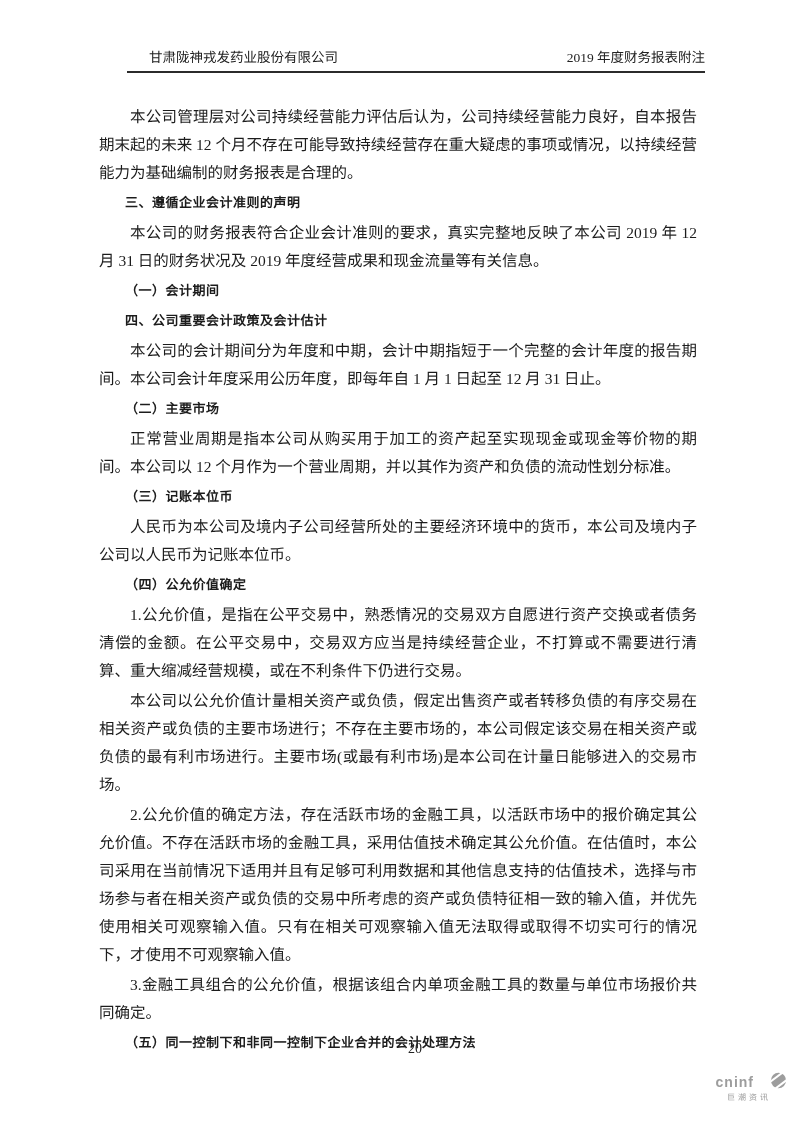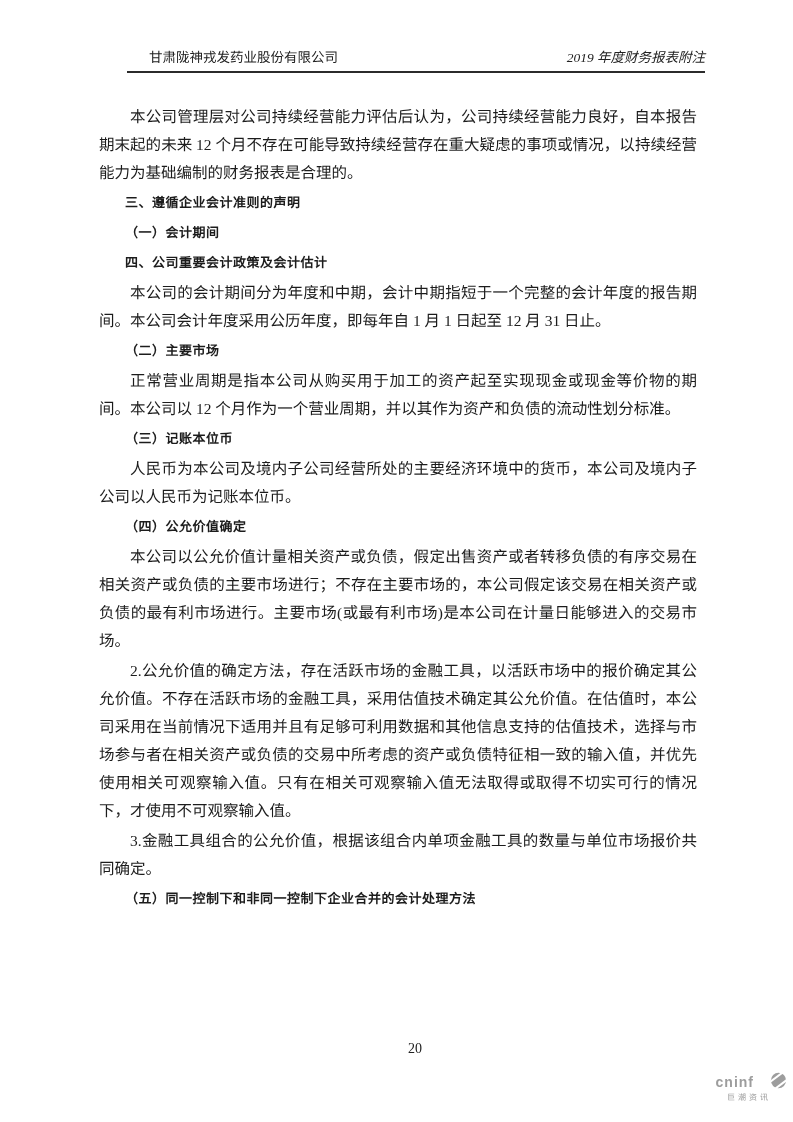--- a/index.html
+++ b/index.html
@@ -25,21 +25,21 @@
     display: flex;
     justify-content: space-between;
     align-items: flex-end;
     padding-bottom: 5px;
     border-bottom: 2px solid #2b2b2b;
     font-size: 13.5px;
     line-height: 16px;
     color: #222222;
   }
   .header .header-left  { margin-left: 22px; }
-  .header .header-right { margin-right: 0px; font-style: italic; }
+  .header .header-right { margin-right: 0px; }
   
   .content {
     position: absolute;
     top: 103px;
     left: 99px;
     width: 598px;
     font-size: 15.5px;
     line-height: 28px;
     text-align: justify;
     color: #1c1c1c;
@@ -115,28 +115,30 @@
 <div class="page">
 
   <div class="header">
     <span class="header-left">甘肃陇神戎发药业股份有限公司</span>
     <span class="header-right">2019 年度财务报表附注</span>
   </div>
 
   <div class="content">
     <p class="para">本公司管理层对公司持续经营能力评估后认为，公司持续经营能力良好，自本报告期末起的未来 12 个月不存在可能导致持续经营存在重大疑虑的事项或情况，以持续经营能力为基础编制的财务报表是合理的。</p>
     <h3 class="hd">三、遵循企业会计准则的声明</h3>
+    <p class="para">本公司的财务报表符合企业会计准则的要求，真实完整地反映了本公司 2019 年 12 月 31 日的财务状况及 2019 年度经营成果和现金流量等有关信息。</p>
     <h3 class="hd">（一）会计期间</h3>
     <h3 class="hd">四、公司重要会计政策及会计估计</h3>
     <p class="para">本公司的会计期间分为年度和中期，会计中期指短于一个完整的会计年度的报告期间。本公司会计年度采用公历年度，即每年自 1 月 1 日起至 12 月 31 日止。</p>
     <h3 class="hd">（二）主要市场</h3>
     <p class="para">正常营业周期是指本公司从购买用于加工的资产起至实现现金或现金等价物的期间。本公司以 12 个月作为一个营业周期，并以其作为资产和负债的流动性划分标准。</p>
     <h3 class="hd">（三）记账本位币</h3>
     <p class="para">人民币为本公司及境内子公司经营所处的主要经济环境中的货币，本公司及境内子公司以人民币为记账本位币。</p>
     <h3 class="hd">（四）公允价值确定</h3>
+    <p class="para">1.公允价值，是指在公平交易中，熟悉情况的交易双方自愿进行资产交换或者债务清偿的金额。在公平交易中，交易双方应当是持续经营企业，不打算或不需要进行清算、重大缩减经营规模，或在不利条件下仍进行交易。</p>
     <p class="para">本公司以公允价值计量相关资产或负债，假定出售资产或者转移负债的有序交易在相关资产或负债的主要市场进行；不存在主要市场的，本公司假定该交易在相关资产或负债的最有利市场进行。主要市场(或最有利市场)是本公司在计量日能够进入的交易市场。</p>
     <p class="para">2.公允价值的确定方法，存在活跃市场的金融工具，以活跃市场中的报价确定其公允价值。不存在活跃市场的金融工具，采用估值技术确定其公允价值。在估值时，本公司采用在当前情况下适用并且有足够可利用数据和其他信息支持的估值技术，选择与市场参与者在相关资产或负债的交易中所考虑的资产或负债特征相一致的输入值，并优先使用相关可观察输入值。只有在相关可观察输入值无法取得或取得不切实可行的情况下，才使用不可观察输入值。</p>
     <p class="para">3.金融工具组合的公允价值，根据该组合内单项金融工具的数量与单位市场报价共同确定。</p>
     <h3 class="hd">（五）同一控制下和非同一控制下企业合并的会计处理方法</h3>
   </div>
 
   <div class="page-number">20</div>
 
   <div class="watermark">
     <div class="wm-row1">

